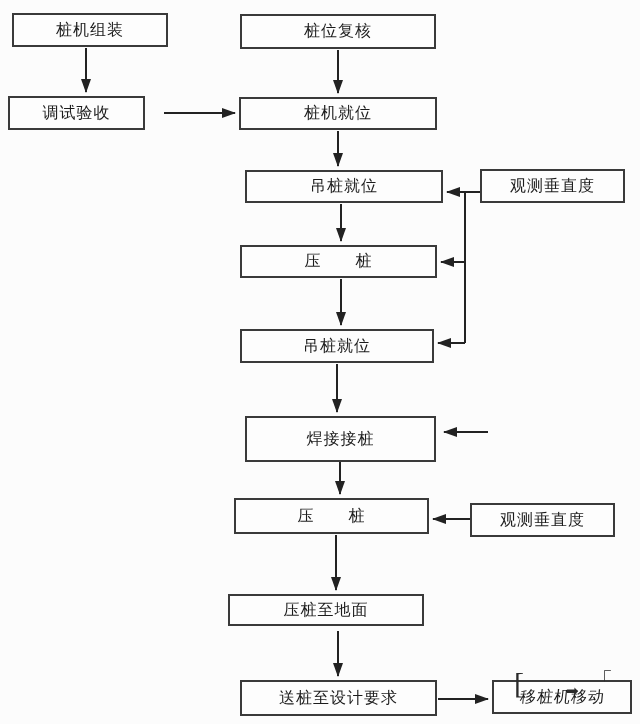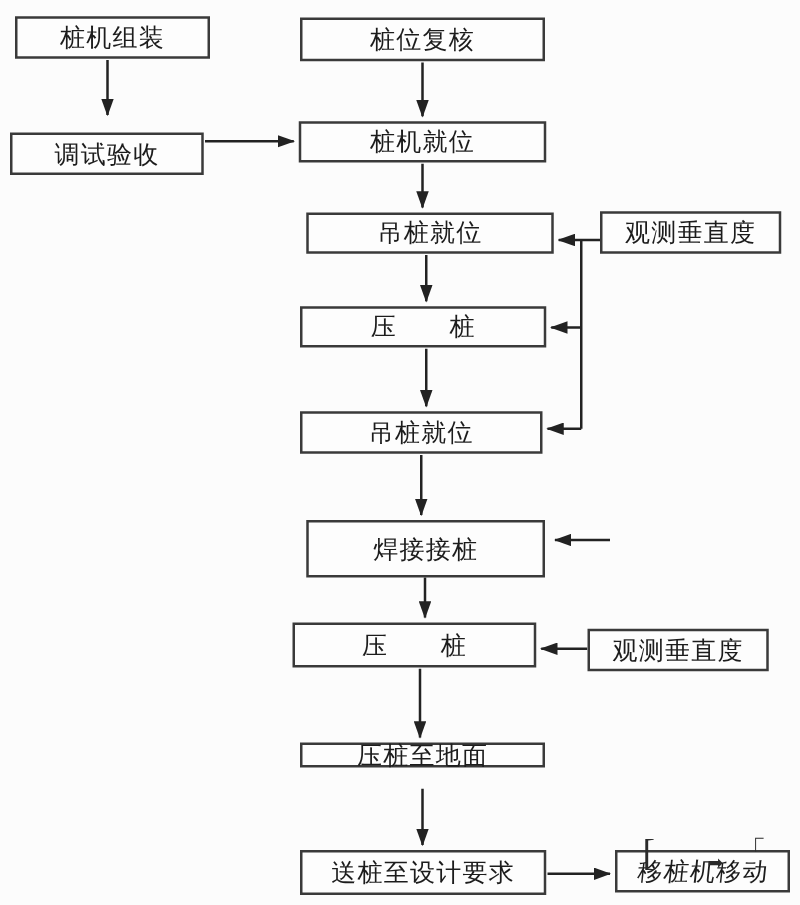--- a/index.html
+++ b/index.html
@@ -27,21 +27,21 @@
     stroke-width: 2;
   }
   .node {
     position: absolute;
     box-sizing: border-box;
     border: 2px solid #3a3a3a;
     background: #fdfdfd;
     display: flex;
     align-items: center;
     justify-content: center;
-    font-size: 20px;
+    font-size: 16px;
     letter-spacing: 1px;
     color: #1c1c1c;
     white-space: pre;
     text-align: center;
   }
   .node .node-label {
     white-space: pre;
   }
   .wm-label {
     transform: skewX(-6deg);
@@ -115,21 +115,21 @@
     </g>
     <g>
       <line x1="470" y1="519" x2="433" y2="519" marker-end="url(#ah)"></line>
     </g>
   </svg>
 
   <div class="node" style="left:12px;  top:13px;  width:156px; height:34px">
     <span class="node-label">桩机组装</span>
   </div>
 
-  <div class="node" style="left:8px;   top:106px;  width:155px; height:34px">
+  <div class="node" style="left:8px;   top:96px;  width:137px; height:34px">
     <span class="node-label">调试验收</span>
   </div>
 
   <div class="node" style="left:239px; top:97px;  width:198px; height:33px">
     <span class="node-label">桩机就位</span>
   </div>
 
   <div class="node" style="left:240px; top:14px;  width:196px; height:35px">
     <span class="node-label">桩位复核</span>
   </div>
@@ -156,21 +156,21 @@
 
 
   <div class="node" style="left:234px; top:498px; width:195px; height:36px">
     <span class="node-label">压　　桩</span>
   </div>
 
   <div class="node" style="left:470px; top:503px; width:145px; height:34px">
     <span class="node-label">观测垂直度</span>
   </div>
 
-  <div class="node" style="left:240px; top:594px; width:196px; height:20px">
+  <div class="node" style="left:228px; top:594px; width:196px; height:32px">
     <span class="node-label">压桩至地面</span>
   </div>
 
   <div class="node" style="left:240px; top:680px; width:197px; height:36px">
     <span class="node-label">送桩至设计要求</span>
   </div>
 
   <div class="node" style="left:492px; top:680px; width:140px; height:34px">
     <span class="node-label wm-label">移桩机移动</span>
   </div>

